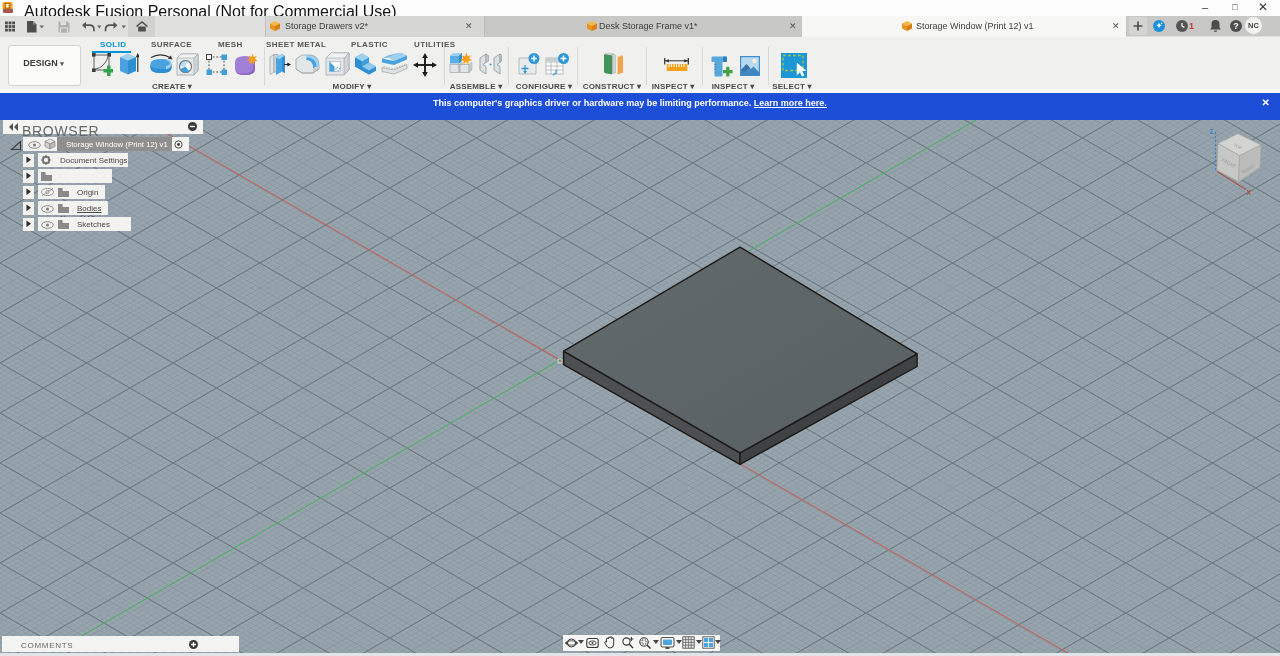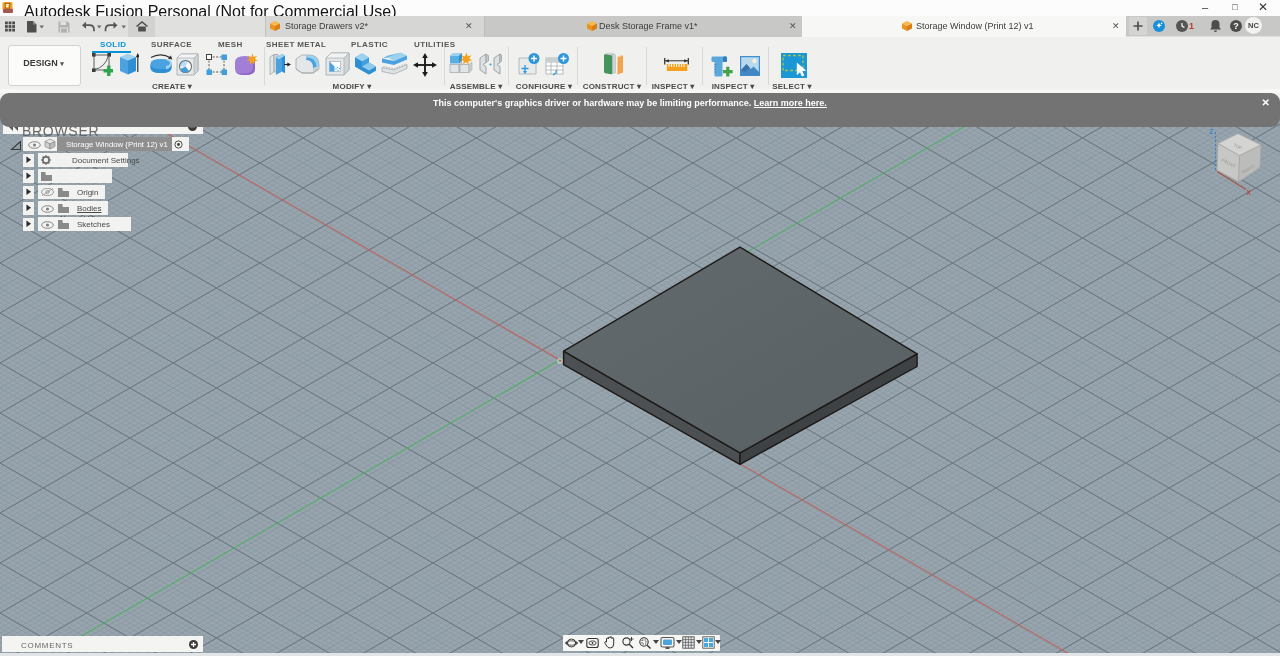--- a/index.html
+++ b/index.html
@@ -16,34 +16,34 @@
   .tabtxt{position:absolute;top:5px;font-size:9px;color:#3c3c3c;white-space:nowrap;}
   .tabx{position:absolute;top:5px;font-size:9px;color:#555;}
   .cubeicon{position:absolute;width:10px;height:10px;top:5px;}
   
   #ribbon{position:absolute;left:0;top:37px;width:1280px;height:52px;background:#f0f0ee;}
   #ribbon .rtab{position:absolute;top:2.5px;font-size:8px;font-weight:bold;color:#575757;letter-spacing:.4px;}
   .glabel{position:absolute;top:44.5px;font-size:8px;font-weight:bold;color:#4a4a4a;letter-spacing:.2px;white-space:nowrap;transform:translateX(-50%);}
   .gsep{position:absolute;top:10px;height:38px;width:1px;background:#d8d8d6;}
   .icon{position:absolute;top:15px;}
   
-  #banner{position:absolute;left:0;top:93px;width:1280px;height:34px;background:#737373;z-index:3;border-radius:9px;}
+  #banner{position:absolute;left:0;top:93px;width:1280px;height:27px;background:#1d4ed8;z-index:3;}
   #banner .btxt{position:absolute;top:5px;width:1260px;text-align:center;font-size:9px;font-weight:bold;color:#fff;}
   #banner .bx{position:absolute;right:10px;top:4px;color:#fff;font-size:10px;font-weight:bold;}
   
   #viewport{position:absolute;left:0;top:113px;width:1280px;height:541px;overflow:hidden;}
   #bottomstrip{position:absolute;left:0;top:653px;width:1280px;height:3px;background:#e2e5e7;}
   
   #browser-h{position:absolute;left:3px;top:6px;width:200px;height:15px;background:#f4f4f2;}
   #browser-h .bt{position:absolute;left:19px;top:3.5px;font-size:14px;color:#686868;letter-spacing:0.7px;}
   .brow{position:absolute;height:14px;background:#f2f2f0;}
   .brow .txt{position:absolute;top:3px;font-size:8px;color:#484848;white-space:nowrap;}
   .arrowchip{position:absolute;width:11px;height:13px;background:#f2f2f0;}
   
-  #comments{position:absolute;left:2px;top:523px;width:201px;height:16px;background:#f4f4f2;}
+  #comments{position:absolute;left:2px;top:523px;width:201px;height:16px;background:#f4f4f2;padding-left:36px;}
   #comments .ct{position:absolute;left:19px;top:4.5px;font-size:8px;color:#686868;letter-spacing:0.7px;}
   
   #navbar{position:absolute;left:563px;top:522px;width:157px;height:16px;background:#f6f6f4;border-radius:1px;}
 </style>
 </head>
 <body>
 <div id="app">
 
   <div id="titlebar">
     <svg class="abs" style="left:2px;top:2px" width="12" height="12" viewBox="0 0 12 12">
@@ -503,21 +503,21 @@
             <line x1="5" y1="0.2" x2="5" y2="2"></line>
             <line x1="5" y1="8" x2="5" y2="9.8"></line>
             <line x1="0.2" y1="5" x2="2" y2="5"></line>
             <line x1="8" y1="5" x2="9.8" y2="5"></line>
             <line x1="1.6" y1="1.6" x2="2.9" y2="2.9"></line>
             <line x1="7.1" y1="7.1" x2="8.4" y2="8.4"></line>
             <line x1="8.4" y1="1.6" x2="7.1" y2="2.9"></line>
             <line x1="2.9" y1="7.1" x2="1.6" y2="8.4"></line>
           </g>
       </svg>
-      <div class="txt" style="left:20px;padding-left:14px;">Document Settings</div>
+      <div class="txt" style="left:8px;padding-left:14px;">Document Settings</div>
     </div>
 
     <div class="arrowchip" style="left:23px;top:56.5px;"></div>
     <svg class="abs" style="left:26px;top:59px" width="5.5" height="7.5" viewBox="0 0 6 8">
         <path d="M0.5 0.5 L5.5 4 L0.5 7.5 z" fill="#2e2e2e"></path>
       </svg>
     <div class="brow" style="left:38px;top:56px;width:74px;">
       <svg class="abs" style="left:3px;top:2.5px" width="11" height="9" viewBox="0 0 11 9">
         <path d="M0 1.5 h4 l1 1.5 h6 v6 h-11 z" fill="#8a8a8a"></path>
           <rect x="0" y="0" width="4.5" height="2" fill="#8a8a8a"></rect>

